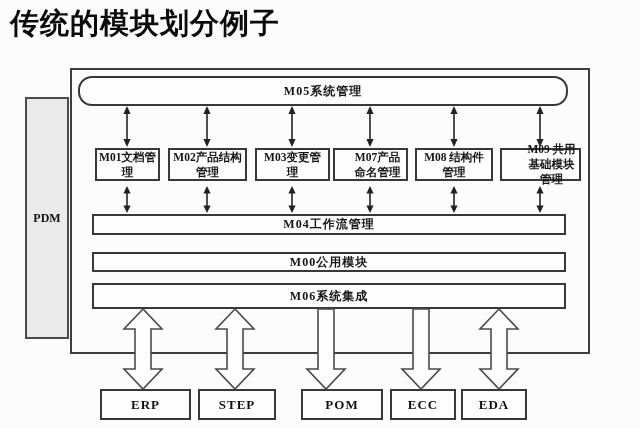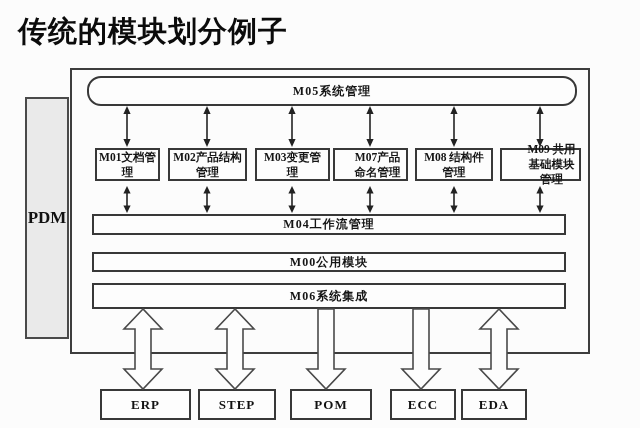--- a/index.html
+++ b/index.html
@@ -1,40 +1,40 @@
 <!DOCTYPE html>
 <html><head>
 <meta charset="utf-8">
 <style>
   html,body{margin:0;padding:0;}
   body{
     width:640px;height:428px;position:relative;overflow:hidden;
     background:#fcfcfc;font-family:"Liberation Serif","DejaVu Serif",serif;
   }
   .page-title{
-    position:absolute;left:10px;top:4px;margin:8px;
+    position:absolute;left:10px;top:4px;margin:0;
     font-family:Liberation Sans, sans-serif;
     font-weight:bold;font-size:29px;letter-spacing:1px;color:#0b0b0b;
   }
   .frame{
     position:absolute;left:70px;top:68px;width:516px;height:282px;
     border:2px solid #3d3d3d;background:transparent;z-index:1;
   }
   .pdm-box{
     position:absolute;left:25px;top:97px;width:40px;height:238px;
     border:2px solid #4a4a4a;background:#eaeaea;z-index:2;
     display:flex;align-items:center;justify-content:center;
-    font-weight:bold;font-size:17px;color:#111;
+    font-weight:bold;font-size:12px;color:#111;
   }
   .bar{
     position:absolute;border:2px solid #383838;background:#fdfdfd;z-index:2;
     display:flex;align-items:center;justify-content:center;
     font-weight:bold;font-size:12px;color:#151515;letter-spacing:1px;
   }
-  .bar-m05{left:87px;top:76px;width:486px;height:26px;border-radius:14px;}
+  .bar-m05{left:78px;top:76px;width:486px;height:26px;border-radius:14px;}
   .bar-m04{left:92px;top:214px;width:470px;height:17px;}
   .bar-m00{left:92px;top:252px;width:470px;height:16px;}
   .bar-m06{left:92px;top:283px;width:470px;height:22px;}
   .module{
     position:absolute;top:148px;height:33px;
     border:2px solid #383838;background:#fdfdfd;z-index:2;
     display:flex;align-items:center;justify-content:center;text-align:center;
     font-weight:bold;font-size:11.5px;line-height:1.3;color:#151515;
     padding:0 2px;box-sizing:border-box;
   }
@@ -45,21 +45,21 @@
   .m08{left:415px;width:78px;}
   .m09{left:500px;width:81px;padding-left:24px;}
   .ext-box{
     position:absolute;top:389px;height:27px;
     border:2px solid #383838;background:#fdfdfd;z-index:2;
     display:flex;align-items:center;justify-content:center;
     font-weight:bold;font-size:13px;color:#111;letter-spacing:1px;
   }
   .ext-erp{left:100px;width:87px;justify-content:center;}
   .ext-step{left:198px;width:74px;}
-  .ext-pom{left:290px;width:78px;}
+  .ext-pom{left:301px;width:78px;}
   .ext-ecc{left:390px;width:62px;}
   .ext-eda{left:461px;width:62px;}
   .arrow-layer{
     position:absolute;left:0;top:0;width:640px;height:428px;
     z-index:5;pointer-events:none;
   }
 </style>
 </head>
 <body>
 

